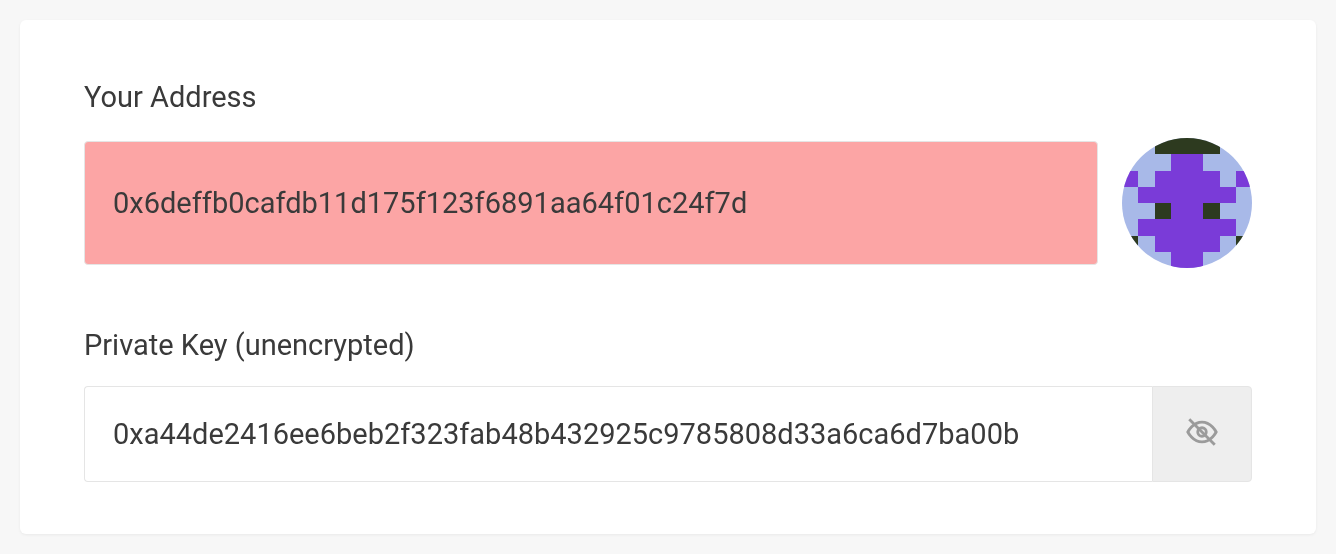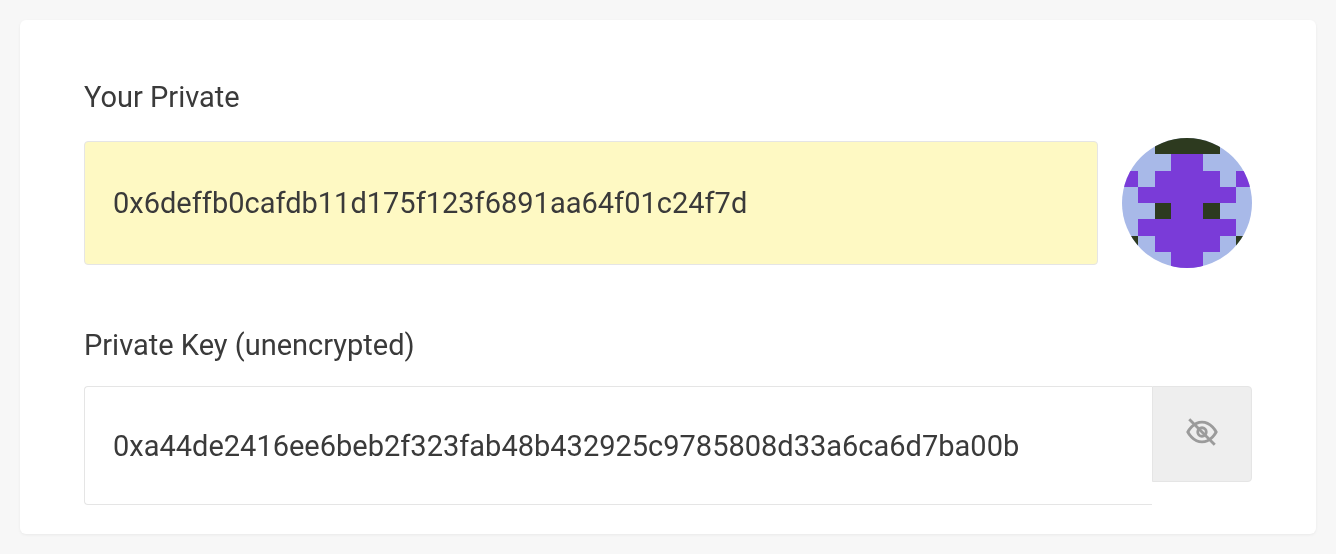--- a/index.html
+++ b/index.html
@@ -41,21 +41,21 @@
       font-weight: 400;
     }
     .address-row {
       display: flex;
       align-items: center;
       gap: 24px;
     }
     .address-input {
       flex: 1;
       height: 124px;
-      background: #fef9c3;
+      background: #fca5a5;
       border: 1px solid #e5e5e5;
       border-radius: 4px;
       padding: 0 28px;
       font-size: 29px;
       color: #3a3a3a;
       font-family: inherit;
       outline: none;
     }
     .avatar-icon {
       width: 130px;
@@ -64,21 +64,21 @@
       flex-shrink: 0;
       overflow: hidden;
     }
     .privkey-row {
       display: flex;
       align-items: stretch;
       height: 96px;
     }
     .privkey-input {
       flex: 1;
-      height: 119px;
+      height: 96px;
       background: #ffffff;
       border: 1px solid #e5e5e5;
       border-right: none;
       border-radius: 4px 0 0 4px;
       padding: 0 28px;
       font-size: 29px;
       color: #3a3a3a;
       font-family: inherit;
       outline: none;
       overflow: hidden;
@@ -104,21 +104,21 @@
       stroke-width: 2;
     }
   </style>
 </head>
 <body>
 
 <div class="card">
 
   <div class="section">
     <div class="label-row">
-      <div class="label">Your Private</div>
+      <div class="label">Your Address</div>
     </div>
     <div class="address-row">
       <input type="text" class="address-input" readonly="" value="0x6deffb0cafdb11d175f123f6891aa64f01c24f7d" style="">
       <div class="avatar-icon">
         <svg viewBox="0 0 8 8" width="130" height="130" shape-rendering="crispEdges">
           <rect width="8" height="8" fill="#a8b9e8"></rect>
 
           <rect x="2" y="0" width="1" height="1" fill="#2d3a1f"></rect>
           <rect x="3" y="0" width="1" height="1" fill="#2d3a1f"></rect>
           <rect x="4" y="0" width="1" height="1" fill="#2d3a1f"></rect>

